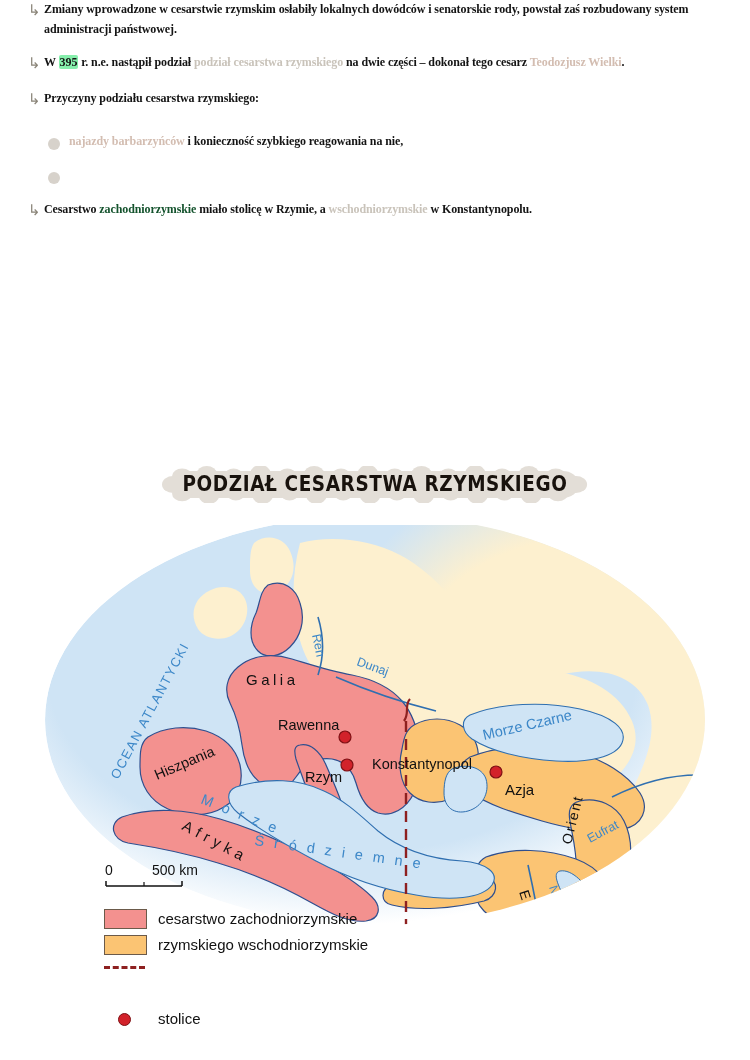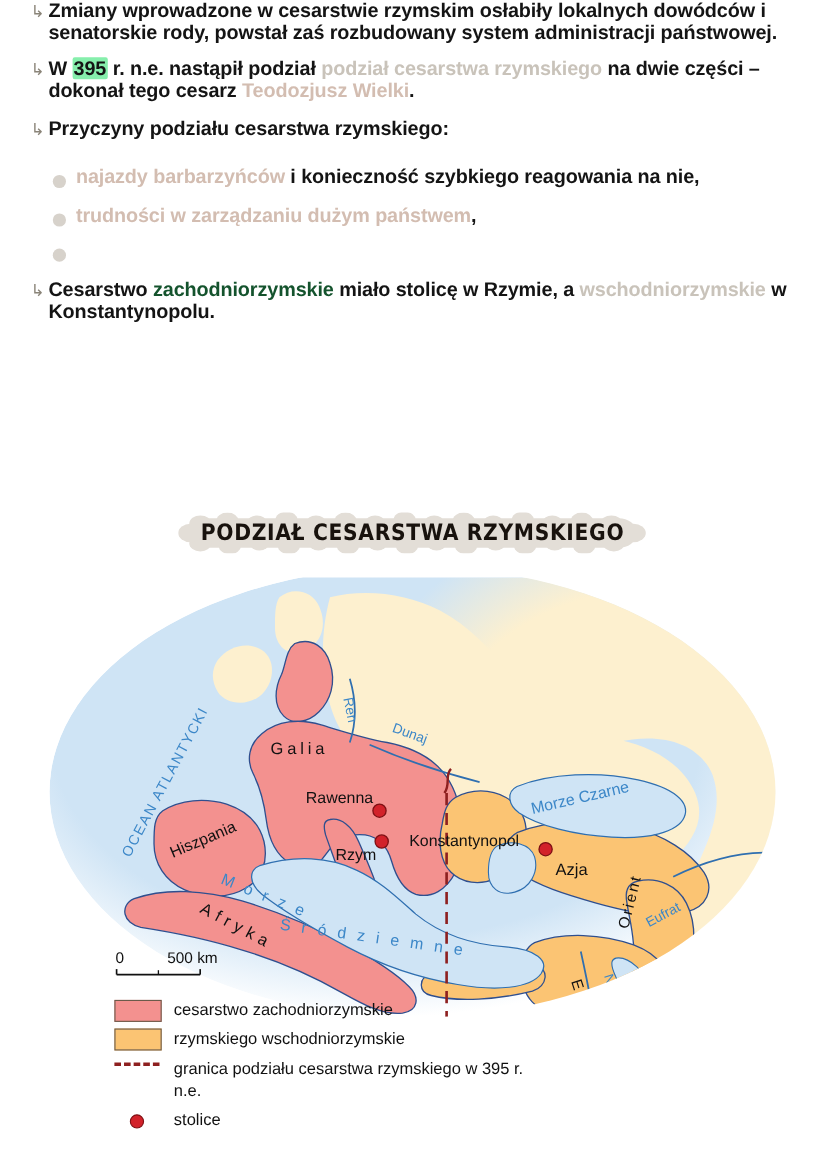--- a/index.html
+++ b/index.html
@@ -24,33 +24,33 @@
   .arrow{
     font-size:15px;
     line-height:19px;
     color:#8a8478;
     width:16px;
     flex:0 0 16px;
     margin-top:1px;
     font-family:"DejaVu Sans", sans-serif;
   }
   .note-text{
-    font-family:Liberation Sans, sans-serif;
+    font-family:Liberation Serif, serif;
     font-weight:bold;
-    font-size:18px;
+    font-size:12px;
     line-height:19.5px;
     letter-spacing:-0.1px;
     color:#141414;
     flex:1 1 auto;
   }
 
   
   .sub-row{
     display:flex;
-    align-items:flex-end;
+    align-items:center;
     padding:0 28px 0 48px;
     margin-bottom:16px;
   }
   .dot{
     width:12px;height:12px;border-radius:50%;
     background:#d7d2cb;
     flex:0 0 12px;
     margin-top:4px;margin-right:9px;
   }
 
@@ -132,24 +132,20 @@
     <div class="note-text"><span>Przyczyny podziału cesarstwa rzymskiego:</span></div>
   </div>
 
   <div style="height:10px"></div>
 
   <div class="sub-row">
     <span class="dot"></span>
     <div class="note-text"><span class="hl-tan">najazdy barbarzyńców</span><span> i konieczność szybkiego reagowania na nie,</span></div>
   </div>
 
-  <div class="sub-row">
-    <span class="dot"></span>
-    <div class="note-text"><span class="hl-tan">trudności w zarządzaniu dużym państwem</span><span>,</span></div>
-  </div>
 
   <div class="sub-row">
     <span class="dot"></span>
   </div>
 
   <div class="note-row" style="margin-top:4px;">
     <span class="arrow">↳</span>
     <div class="note-text"><span>Cesarstwo </span><span class="hl-rose">zachodniorzymskie</span><span> miało stolicę w Rzymie, a </span><span class="hl-gray">wschodniorzymskie</span><span> w Konstantynopolu.</span></div>
   </div>
 
@@ -406,21 +402,20 @@
     <span class="legend-key">
       <span class="swatch sw-east"></span>
     </span>
     <span class="legend-label">rzymskiego wschodniorzymskie</span>
   </div>
 
   <div class="legend-row tall" style="margin-top:6px;">
     <span class="legend-key">
       <span class="dash-key"></span>
     </span>
-    <span class="legend-label" style="max-width:330px;display:inline-block;">granica podziału cesarstwa rzymskiego w 395 r. n.e.</span>
   </div>
 
   <div class="legend-row" style="margin-top:6px;">
     <span class="legend-key">
       <span class="dot-key"></span>
     </span>
     <span class="legend-label">stolice</span>
   </div>
 
 </div>

